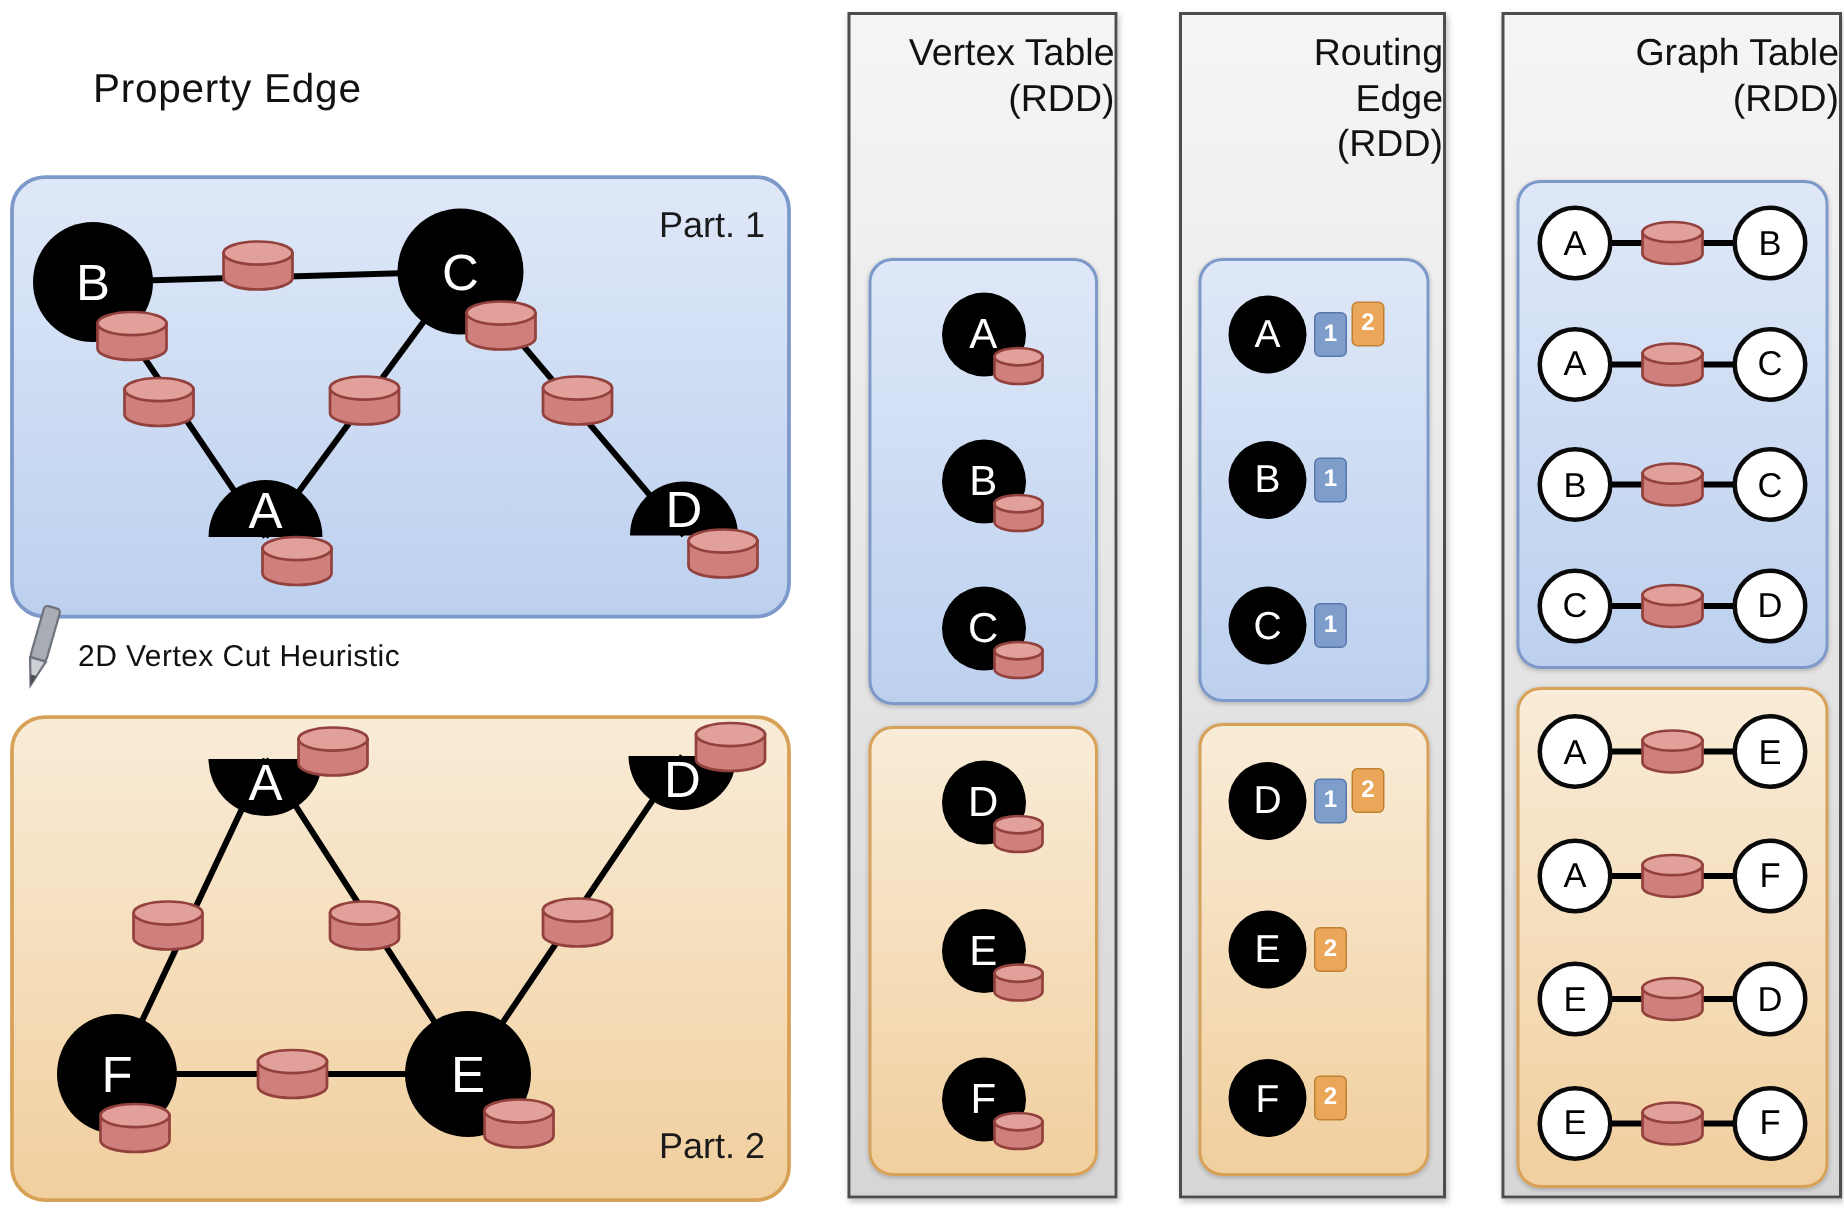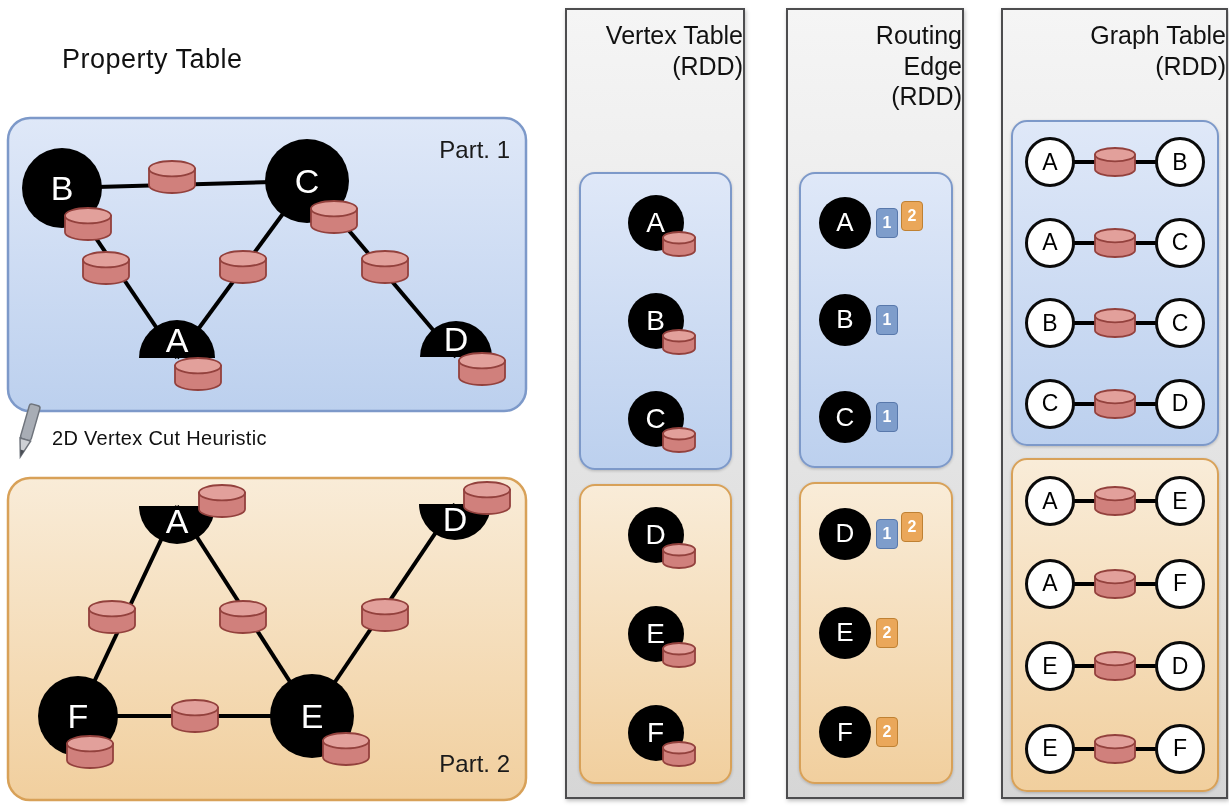--- a/index.html
+++ b/index.html
@@ -182,21 +182,21 @@
           <path d="M 67 743.68 L 67 760.32 A 23 7.68 0 0 0 113 760.32 L 113 743.68 Z" fill="#d0807c" stroke="#93413d" stroke-width="1.8"></path>
           <ellipse cx="90" cy="743.68" rx="23" ry="7.68" fill="#e2a09b" stroke="#93413d" stroke-width="1.8"></ellipse>
         </g>
         <g>
           <path d="M 323 740.68 L 323 757.32 A 23 7.68 0 0 0 369 757.32 L 369 740.68 Z" fill="#d0807c" stroke="#93413d" stroke-width="1.8"></path>
           <ellipse cx="346" cy="740.68" rx="23" ry="7.68" fill="#e2a09b" stroke="#93413d" stroke-width="1.8"></ellipse>
         </g>
       </g>
     </svg>
 
-  <div id="pg-title">Property Table</div>
+  <div id="pg-title">Property Edge</div>
 
   <svg id="pencil" width="40" height="68" viewBox="0 0 40 68">
     <g transform="rotate(16 20 34)">
       <rect x="14" y="6" width="11" height="36" rx="2.5" fill="#a8adb5" stroke="#6e737b" stroke-width="1.5"></rect>
       <polygon points="14,42 25,42 19.5,60" fill="#cdd0d5" stroke="#6e737b" stroke-width="1.5"></polygon>
       <polygon points="17.6,53 21.6,53 19.5,60" fill="#4a4e55"></polygon>
     </g>
   </svg>
 
   <div id="cut-label">2D Vertex Cut Heuristic</div>

